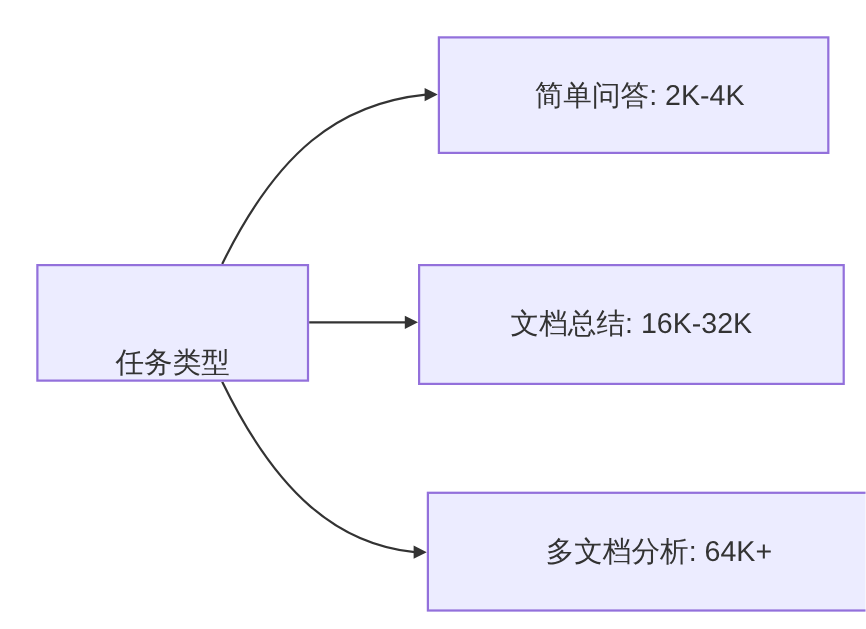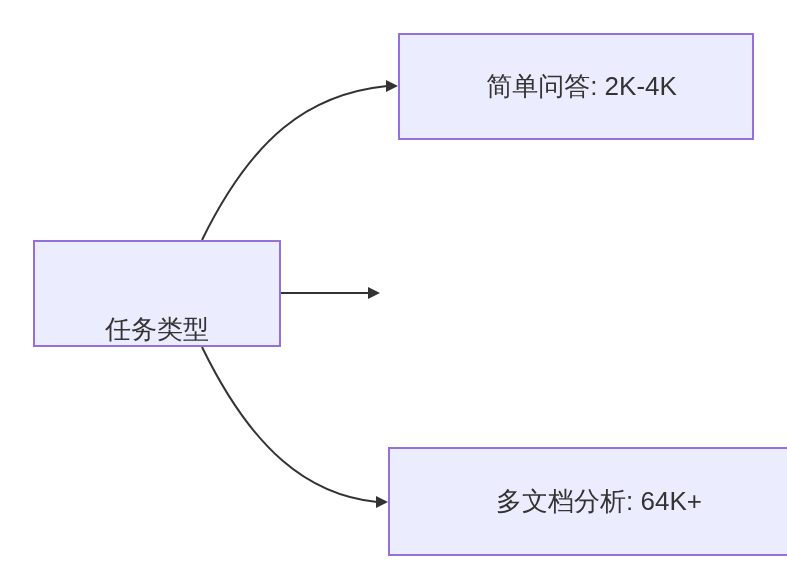--- a/index.html
+++ b/index.html
@@ -66,18 +66,21 @@
   </svg>
 
   <div class="node node-root">
     <span class="node-label">任务类型</span>
   </div>
 
   <div class="node node-top">
     <span class="node-label">简单问答: 2K-4K</span>
   </div>
 
+  <div class="node node-middle">
+    <span class="node-label">文档总结: 16K-32K</span>
+  </div>
 
   <div class="node node-bottom">
     <span class="node-label">多文档分析: 64K+</span>
   </div>
 
 </div>
 
 </body></html>

